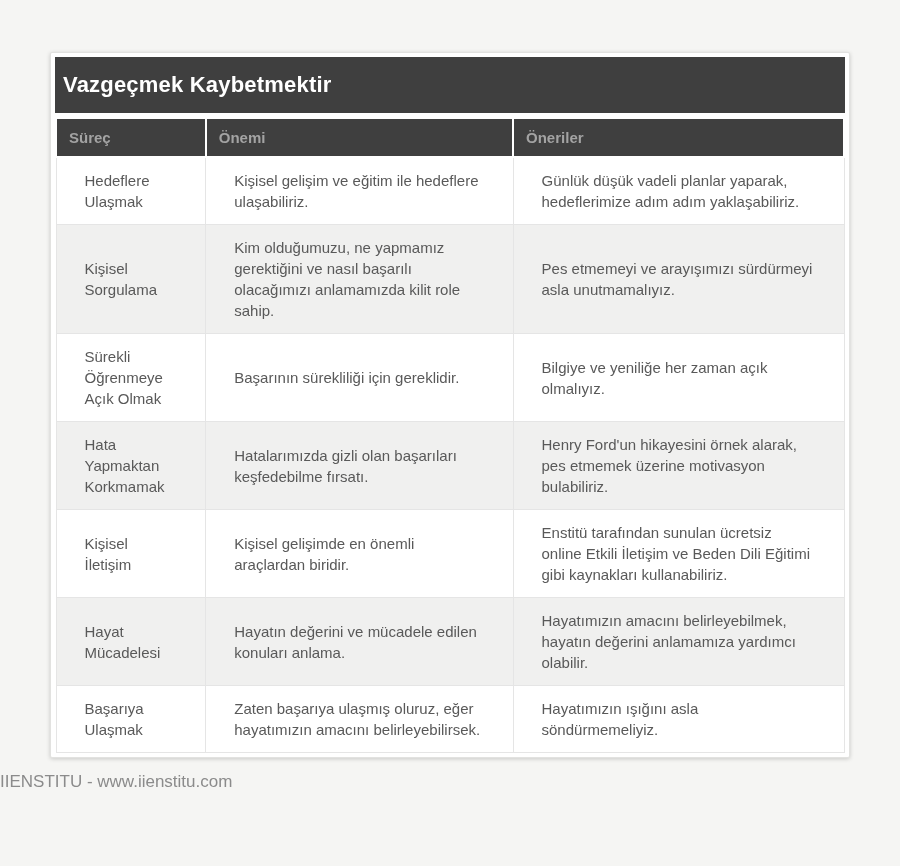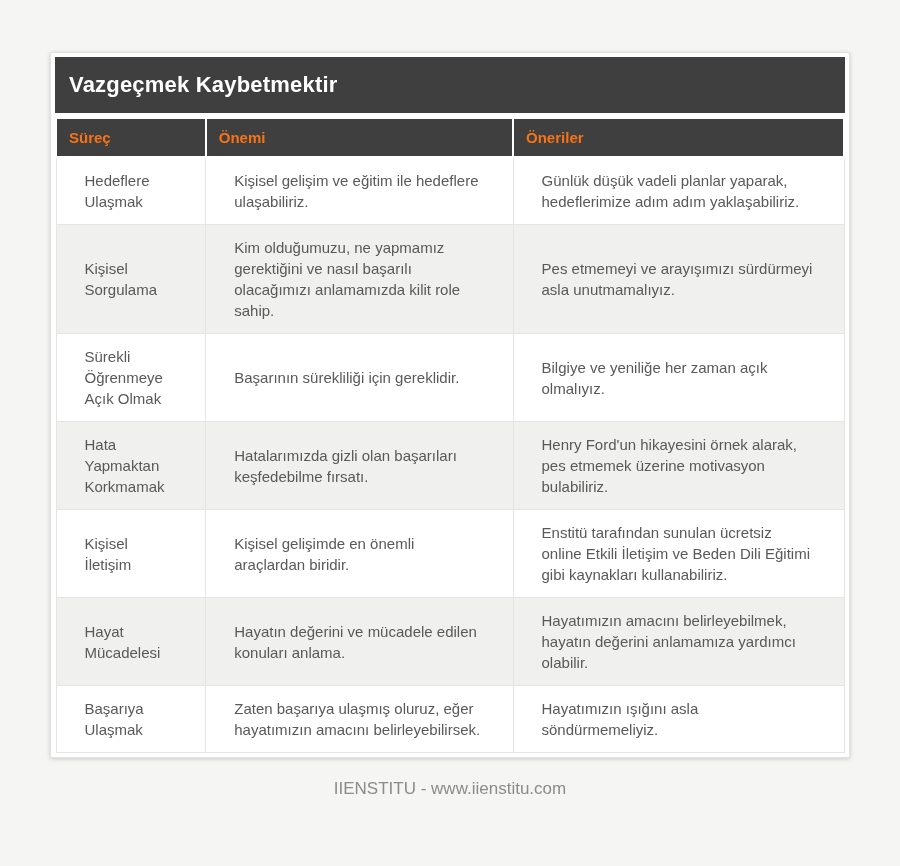--- a/index.html
+++ b/index.html
@@ -23,58 +23,57 @@
     padding: 4px;
     border: 1px solid #e2e2e0;
     box-shadow: 0 1px 4px rgba(0,0,0,0.18);
     border-radius: 2px;
   }
   .title-bar {
     background: #3f3f3f;
     color: #ffffff;
     font-size: 22px;
     font-weight: bold;
-    padding: 15px 14px;
+    padding: 15px 8px;
     letter-spacing: 0.2px;
   }
   table.data-table {
     width: 100%;
     border-collapse: collapse;
     margin-top: 4px;
     table-layout: fixed;
   }
   .col-surec    { width: 19%; }
   .col-onemi    { width: 39%; }
   .col-oneriler { width: 42%; }
   table.data-table th {
     background: #3f3f3f;
-    color: #f97316;
+    color: #a3a3a3;
     font-size: 15px;
     font-weight: bold;
     text-align: left;
     padding: 10px 12px;
     border: 2px solid #ffffff;
   }
   table.data-table td {
     font-size: 15px;
     color: #595959;
     line-height: 1.4;
     padding: 12px 28px;
     border: 1px solid #e5e5e5;
     vertical-align: middle;
     background: #ffffff;
   }
   table.data-table tbody tr:nth-child(even) td {
     background: #f0f0ef;
   }
   .footer {
-    text-align: center;
     color: #8b8b8b;
     font-size: 17px;
-    margin-top: 21px;
+    margin-top: 14px;
   }
 </style>
 </head>
 <body>
 
 <div class="page">
   <div class="card">
     <div class="title-bar">Vazgeçmek Kaybetmektir</div>
     <table class="data-table">
       <thead>

